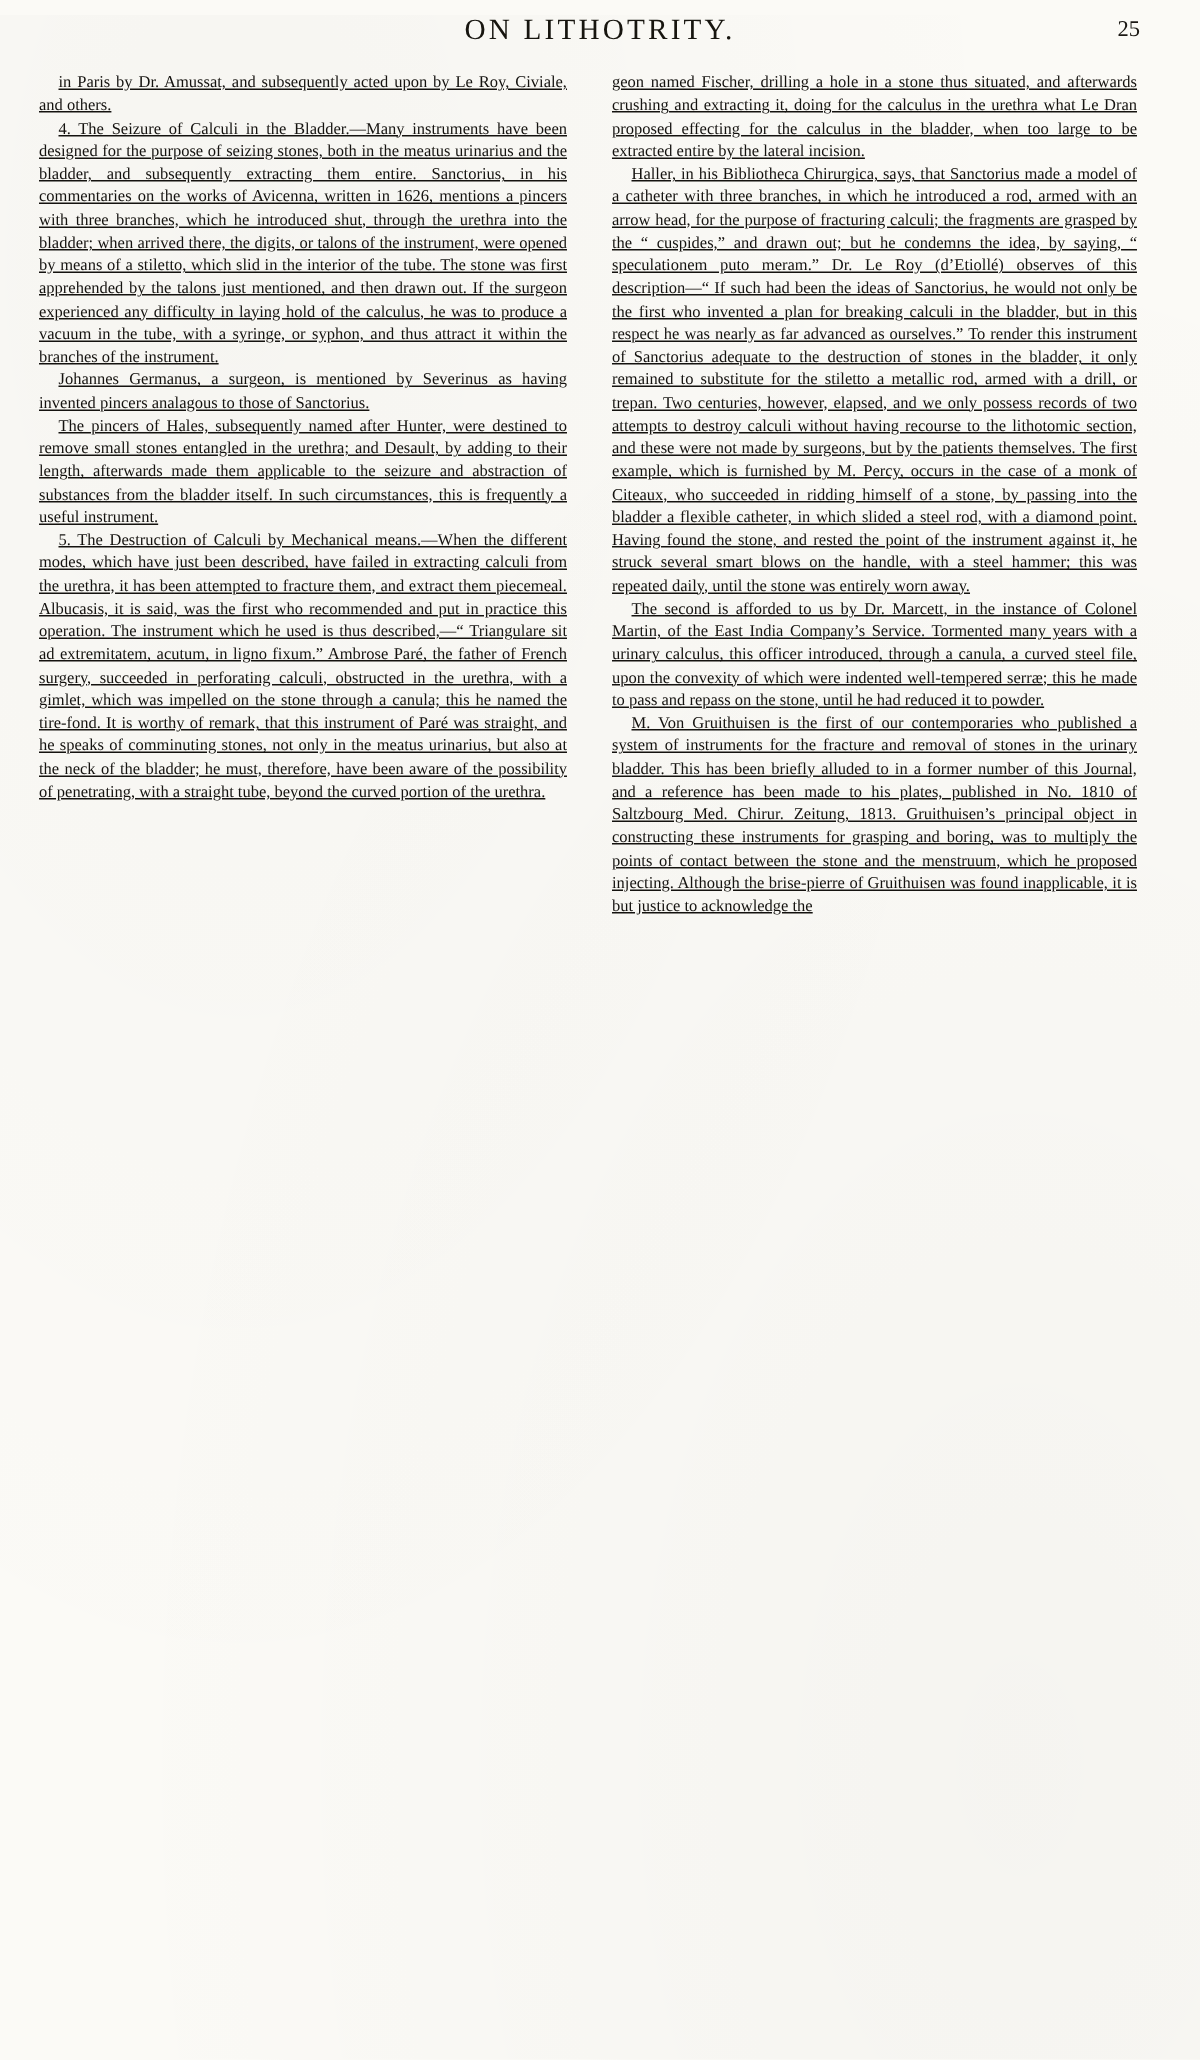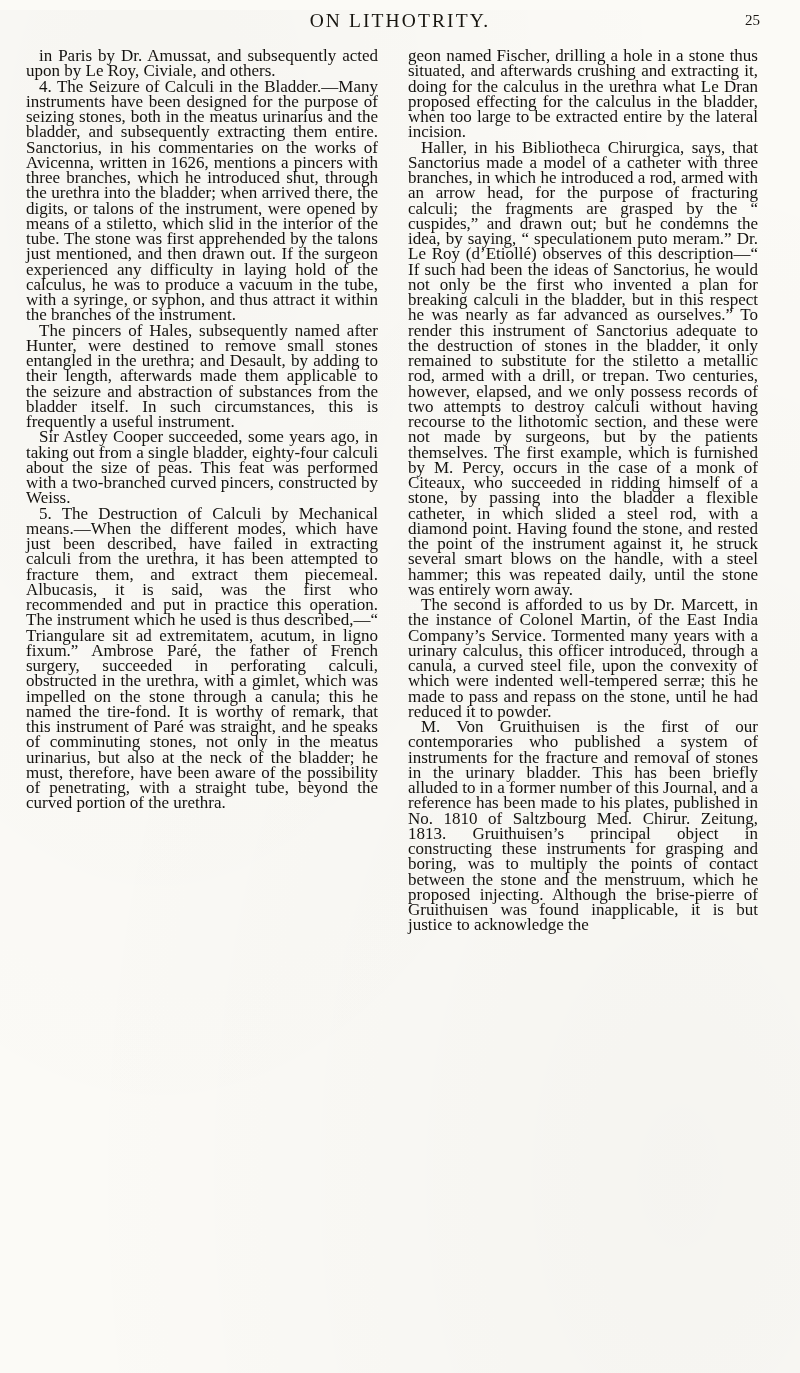--- a/index.html
+++ b/index.html
@@ -55,27 +55,28 @@
   }
   .columns {
     display: flex;
     margin: 6px 26px 0 26px;
     height: 1300px;
     box-sizing: border-box;
   }
   .col {
     width: 366px;
     box-sizing: border-box;
-    font-size: 17px;
+    font-size: 11px;
     line-height: 15.25px;
     text-align: justify;
     text-justify: inter-word;
     hyphens: auto;
     -webkit-hyphens: auto;
     color: #14120f;
+    text-decoration: underline;
   }
   .col.left {
     padding-right: 14px;
     border-right: 0px solid transparent;
   }
   .col.right {
     padding-left: 16px;
   }
   .col p {
     margin: 0;
@@ -96,22 +97,22 @@
     <div class="page-number">25</div>
   </div>
 
   <hr class="rule">
 
   <div class="columns">
 
     <div class="col left">
       <p>in Paris by Dr. Amussat, and subsequently acted upon by Le Roy, Civiale, and others.</p>
       <p>4. The Seizure of Calculi in the Bladder.—Many instruments have been designed for the purpose of seizing stones, both in the meatus urinarius and the bladder, and subsequently extracting them entire. Sanctorius, in his commentaries on the works of Avicenna, written in 1626, mentions a pincers with three branches, which he introduced shut, through the urethra into the bladder; when arrived there, the digits, or talons of the instrument, were opened by means of a stiletto, which slid in the interior of the tube. The stone was first apprehended by the talons just mentioned, and then drawn out. If the surgeon experienced any difficulty in laying hold of the calculus, he was to produce a vacuum in the tube, with a syringe, or syphon, and thus attract it within the branches of the instrument.</p>
+      <p>Johannes Germanus, a surgeon, is mentioned by Severinus as having invented pincers analagous to those of Sanctorius.</p>
       <p>The pincers of Hales, subsequently named after Hunter, were destined to remove small stones entangled in the urethra; and Desault, by adding to their length, afterwards made them applicable to the seizure and abstraction of substances from the bladder itself. In such circumstances, this is frequently a useful instrument.</p>
-      <p>Sir Astley Cooper succeeded, some years ago, in taking out from a single bladder, eighty-four calculi about the size of peas. This feat was performed with a two-branched curved pincers, constructed by Weiss.</p>
       <p>5. The Destruction of Calculi by Mechanical means.—When the different modes, which have just been described, have failed in extracting calculi from the urethra, it has been attempted to fracture them, and extract them piecemeal. Albucasis, it is said, was the first who recommended and put in practice this operation. The instrument which he used is thus described,—“ Triangulare sit ad extremitatem, acutum, in ligno fixum.” Ambrose Paré, the father of French surgery, succeeded in perforating calculi, obstructed in the urethra, with a gimlet, which was impelled on the stone through a canula; this he named the tire-fond. It is worthy of remark, that this instrument of Paré was straight, and he speaks of comminuting stones, not only in the meatus urinarius, but also at the neck of the bladder; he must, therefore, have been aware of the possibility of penetrating, with a straight tube, beyond the curved portion of the urethra.</p>
     </div>
 
     <div class="col right">
       <p class="noindent">geon named Fischer, drilling a hole in a stone thus situated, and afterwards crushing and extracting it, doing for the calculus in the urethra what Le Dran proposed effecting for the calculus in the bladder, when too large to be extracted entire by the lateral incision.</p>
       <p>Haller, in his Bibliotheca Chirurgica, says, that Sanctorius made a model of a catheter with three branches, in which he introduced a rod, armed with an arrow head, for the purpose of fracturing calculi; the fragments are grasped by the “ cuspides,” and drawn out; but he condemns the idea, by saying, “ speculationem puto meram.” Dr. Le Roy (d’Etiollé) observes of this description—“ If such had been the ideas of Sanctorius, he would not only be the first who invented a plan for breaking calculi in the bladder, but in this respect he was nearly as far advanced as ourselves.” To render this instrument of Sanctorius adequate to the destruction of stones in the bladder, it only remained to substitute for the stiletto a metallic rod, armed with a drill, or trepan. Two centuries, however, elapsed, and we only possess records of two attempts to destroy calculi without having recourse to the lithotomic section, and these were not made by surgeons, but by the patients themselves. The first example, which is furnished by M. Percy, occurs in the case of a monk of Citeaux, who succeeded in ridding himself of a stone, by passing into the bladder a flexible catheter, in which slided a steel rod, with a diamond point. Having found the stone, and rested the point of the instrument against it, he struck several smart blows on the handle, with a steel hammer; this was repeated daily, until the stone was entirely worn away.</p>
       <p>The second is afforded to us by Dr. Marcett, in the instance of Colonel Martin, of the East India Company’s Service. Tormented many years with a urinary calculus, this officer introduced, through a canula, a curved steel file, upon the convexity of which were indented well-tempered serræ; this he made to pass and repass on the stone, until he had reduced it to powder.</p>
       <p>M. Von Gruithuisen is the first of our contemporaries who published a system of instruments for the fracture and removal of stones in the urinary bladder. This has been briefly alluded to in a former number of this Journal, and a reference has been made to his plates, published in No. 1810 of Saltzbourg Med. Chirur. Zeitung, 1813. Gruithuisen’s principal object in constructing these instruments for grasping and boring, was to multiply the points of contact between the stone and the menstruum, which he proposed injecting. Although the brise-pierre of Gruithuisen was found inapplicable, it is but justice to acknowledge the</p>
     </div>
 

